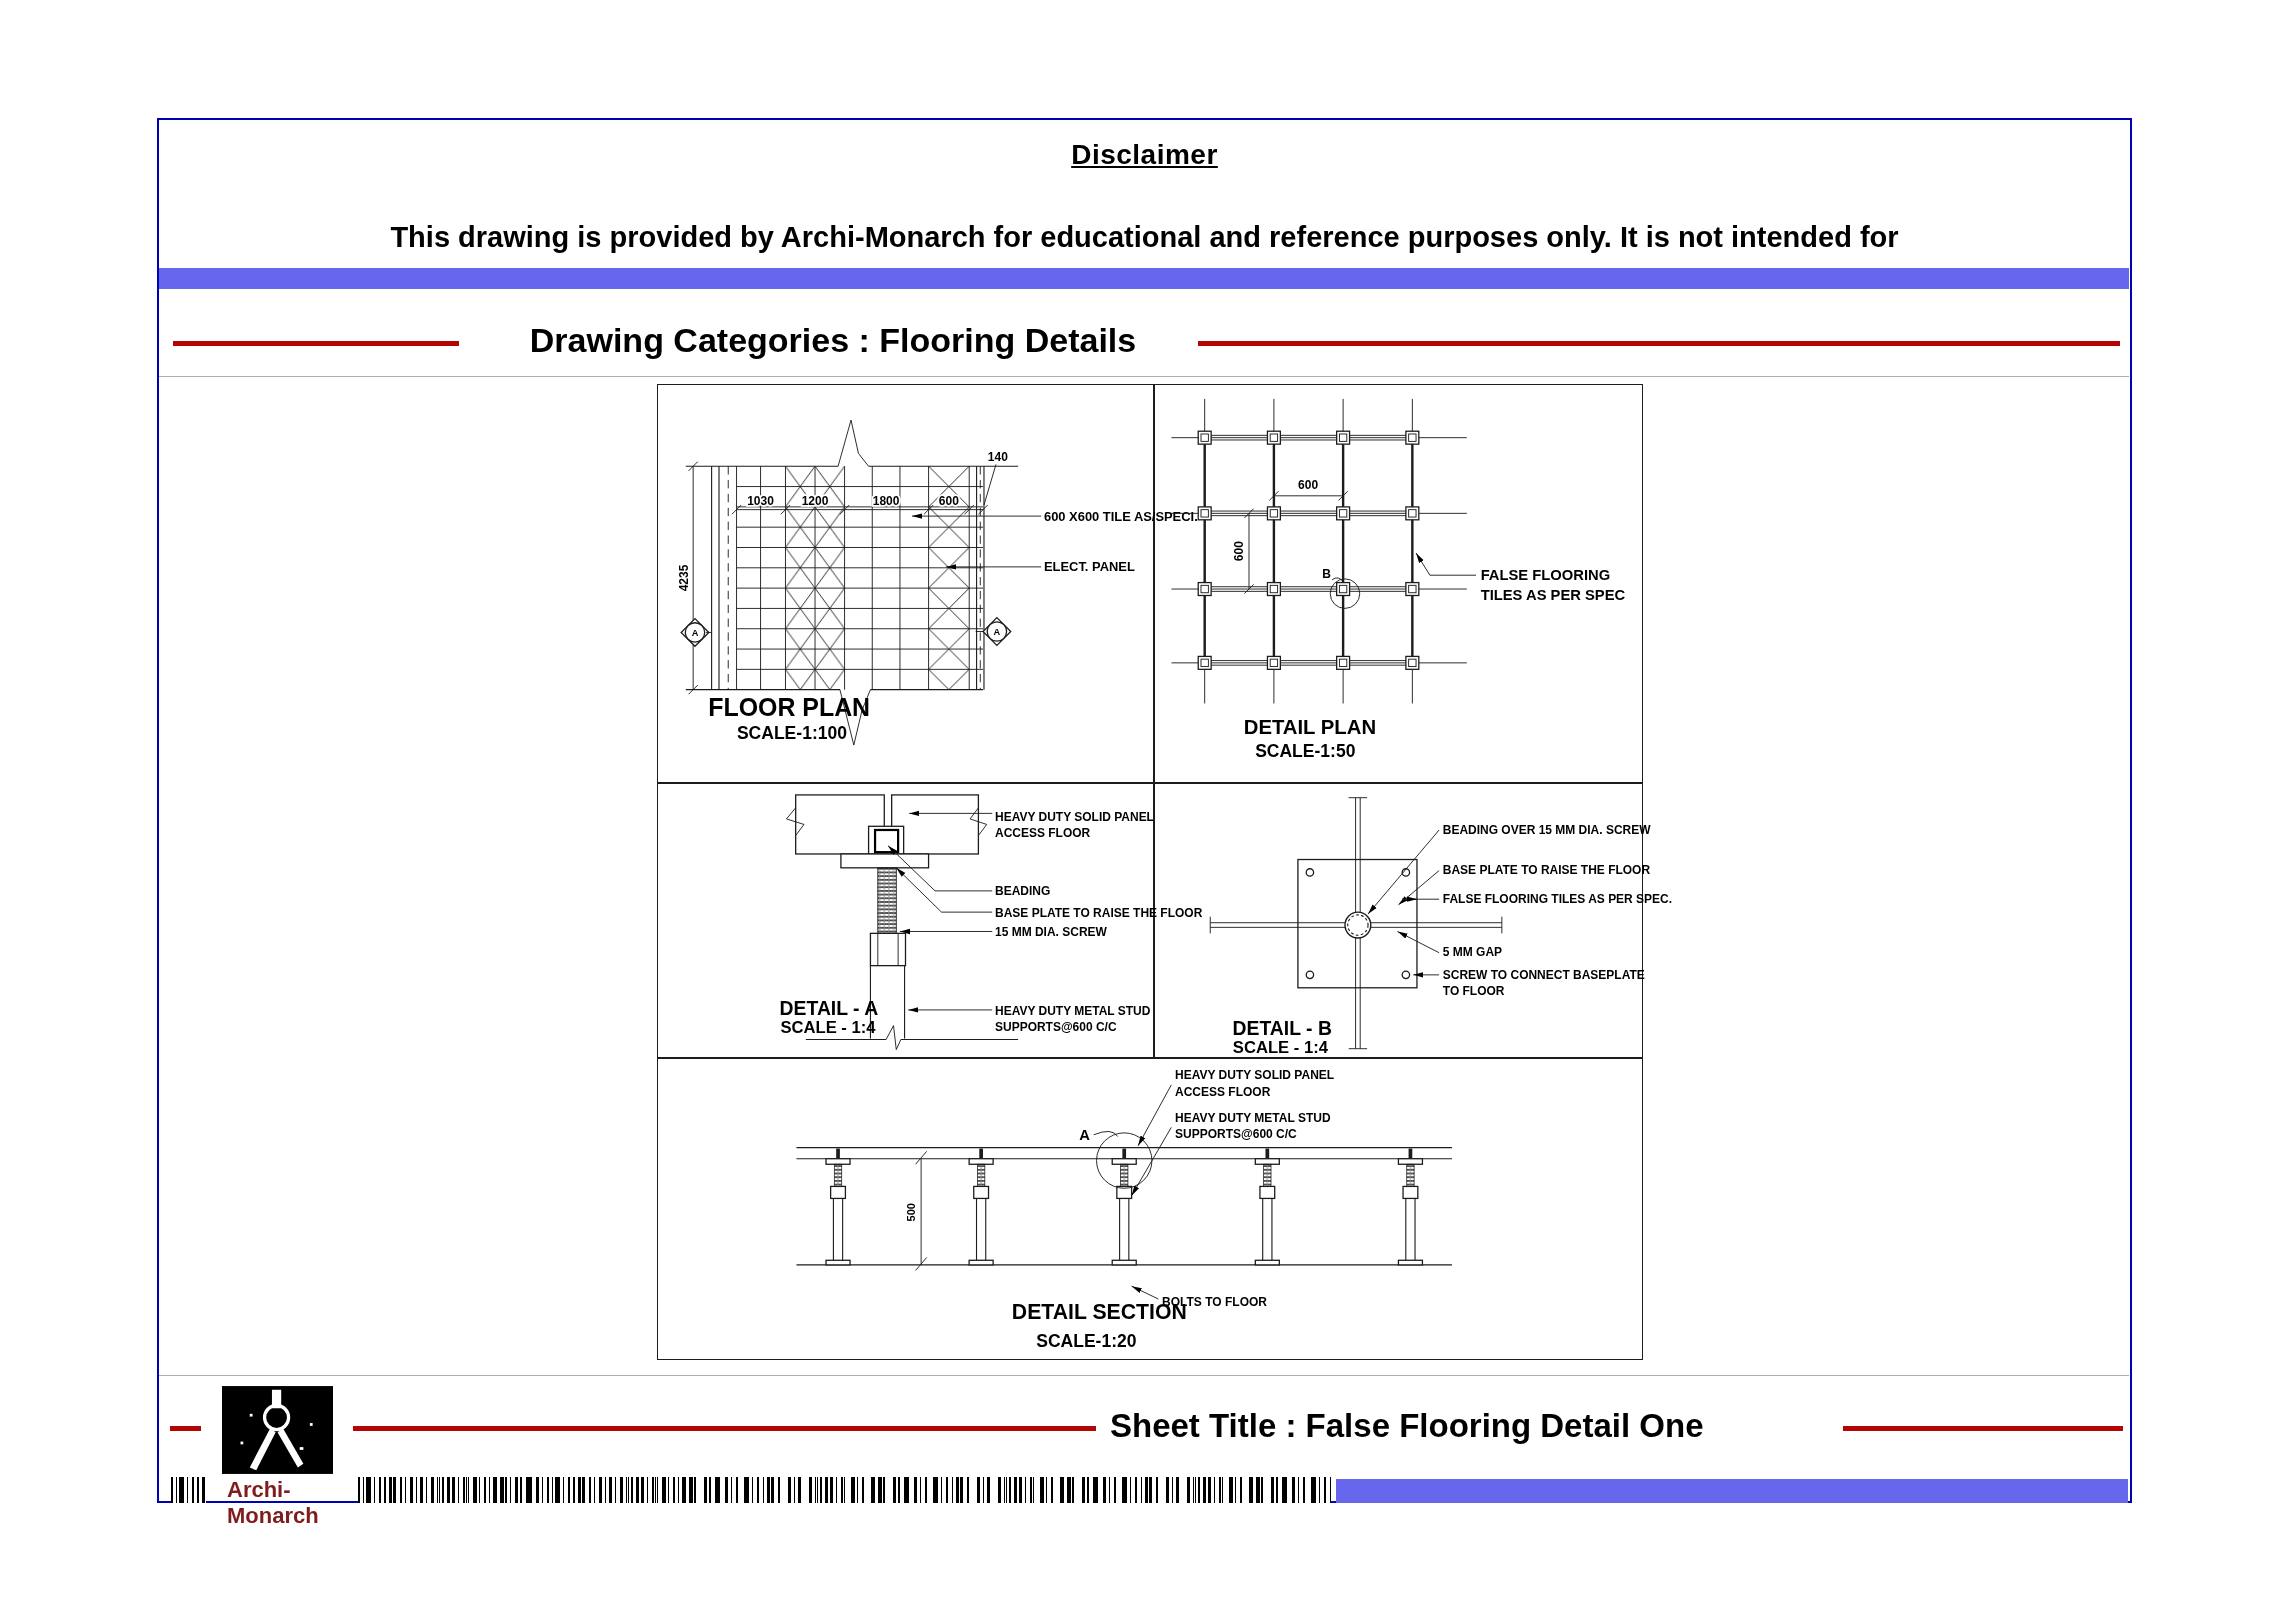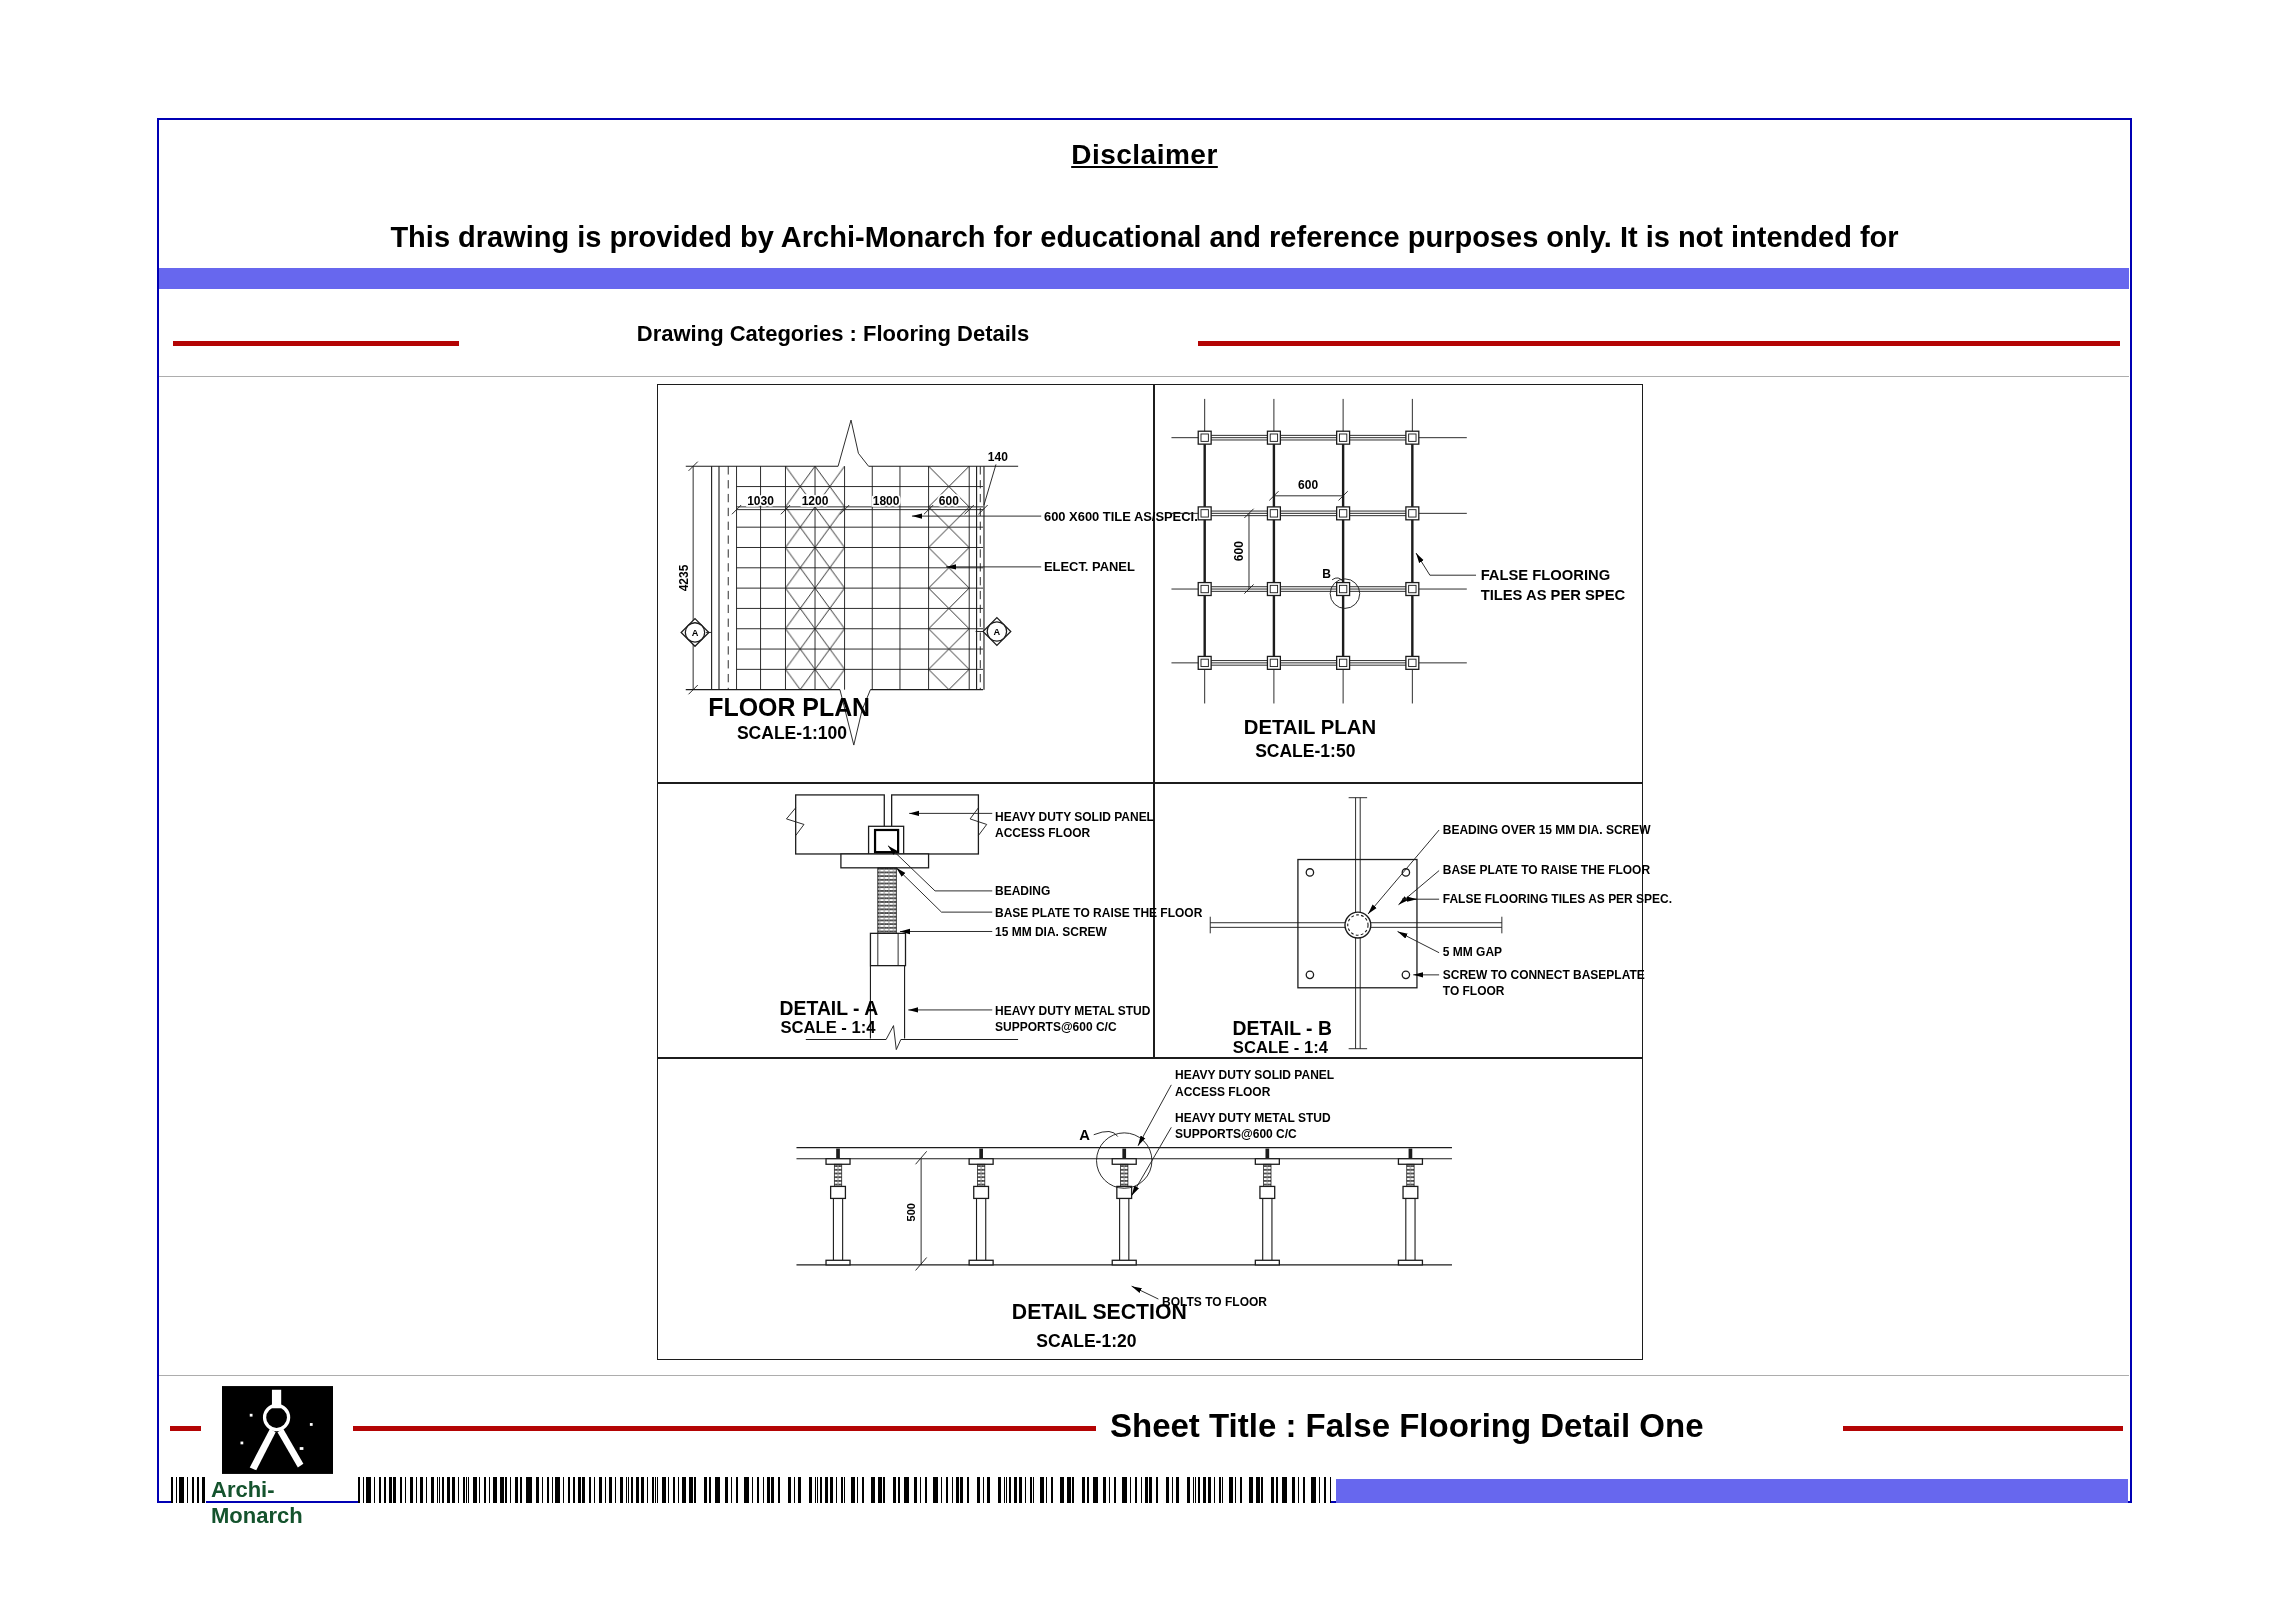--- a/index.html
+++ b/index.html
@@ -6,40 +6,40 @@
   body { background:#fff; font-family:"Liberation Sans", sans-serif; }
   .stage { position:relative; width:2290px; height:1611px; background:#fff; overflow:hidden;padding-left:36px; }
   .abs { position:absolute; }
   .page { position:absolute; left:157px; top:118px; width:1975px; height:1385px;
           border:2.8px solid #0000b4; background:#fff; }
   .disc-title { left:0; top:18.5px; width:100%; text-align:center; font-size:28px; font-weight:bold;
                 text-decoration:underline; color:#000; letter-spacing:0.5px; }
   .disc-line  { left:0; width:100%; text-align:center; font-size:29px; font-weight:bold; color:#000; }
   .bluebar-top { left:0px; top:148px; width:1970px; height:21px; }
   .redline { height:4.6px; }
-  .cat-heading { left:305px; top:201px; width:738px; text-align:center; font-size:22px;
+  .cat-heading { left:305px; top:201px; width:738px; text-align:center; font-size:34px;
                  font-weight:bold; color:#000; }
   .hairline { left:0px; width:1970px; height:0.9px; background:#adadad; }
   .dbox { left:498px; top:264px; width:986px; height:976px; border:1.8px solid #1c1c1c; }
   .dbox .divh { position:absolute; left:0; width:100%; height:1.8px; background:#1c1c1c; }
   .dbox .divv { position:absolute; left:495px; top:0; width:1.8px; height:674px; background:#1c1c1c; }
   svg { position:absolute; overflow:visible; }
   svg text { font-family:"Liberation Sans", sans-serif; fill:#000; font-weight:bold; }
   .ln  { stroke:#1c1c1c; fill:none; stroke-width:1.2; }
   .lnt { stroke:#1c1c1c; fill:none; stroke-width:1; }
   .lnk { stroke:#1c1c1c; fill:none; stroke-width:2.6; }
   .wht { fill:#fff; stroke:#1c1c1c; stroke-width:1.4; }
   .halo { paint-order:stroke; stroke:#fff; stroke-width:4px; }
   .t13 { font-size:13px; } .t12 { font-size:12px; } .t14 { font-size:14px; }
   .t16 { font-size:16px; }
   .ttl { font-size:22px; } .ttl-lg { font-size:27px; } .ttl-md { font-size:21px; }
   .scl { font-size:18px; } .scl-lg { font-size:19px; }
   .sheet-title { left:951px; top:1287px; width:729px; font-size:33px;
                  font-weight:bold; color:#000; }
-  .brand-label { left:52px; top:1357px; width:148px; font-size:22px; font-weight:bold; color:#14532d;
+  .brand-label { left:68px; top:1357px; width:148px; font-size:22px; font-weight:bold; color:#7f1d1d;
                  line-height:26px; }
   .barcode { top:1357px; height:26px; background-color:#fff;
     background-image:
       repeating-linear-gradient(90deg,#000 0 1.8px,transparent 1.8px 4.6px,#000 4.6px 5.5px,transparent 5.5px 10px,#000 10px 13px,transparent 13px 15.7px,#000 15.7px 16.6px,transparent 16.6px 21px),
       repeating-linear-gradient(90deg,#000 0 0.9px,transparent 0.9px 8.3px,#000 8.3px 11px,transparent 11px 27px);
   }
 </style>
 </head>
 <body>
 

